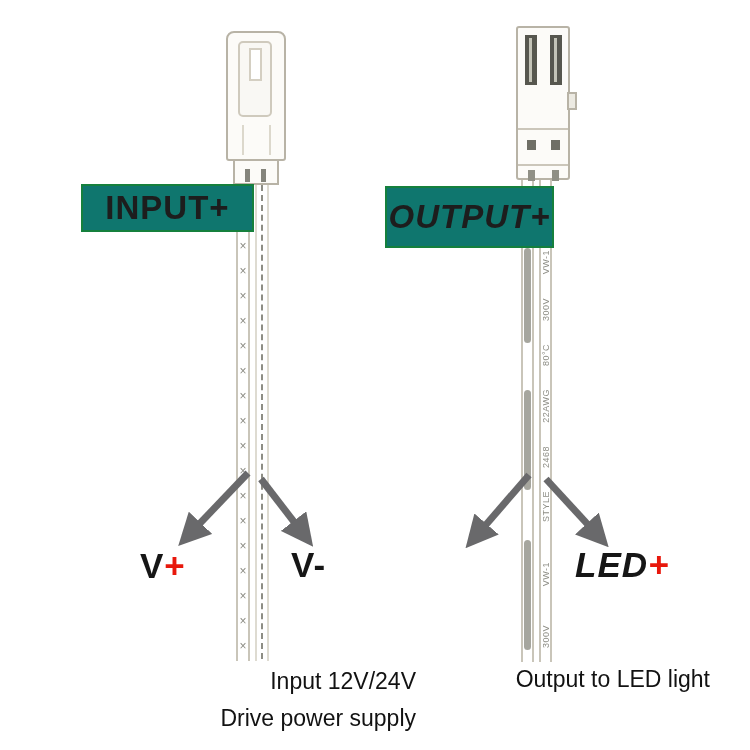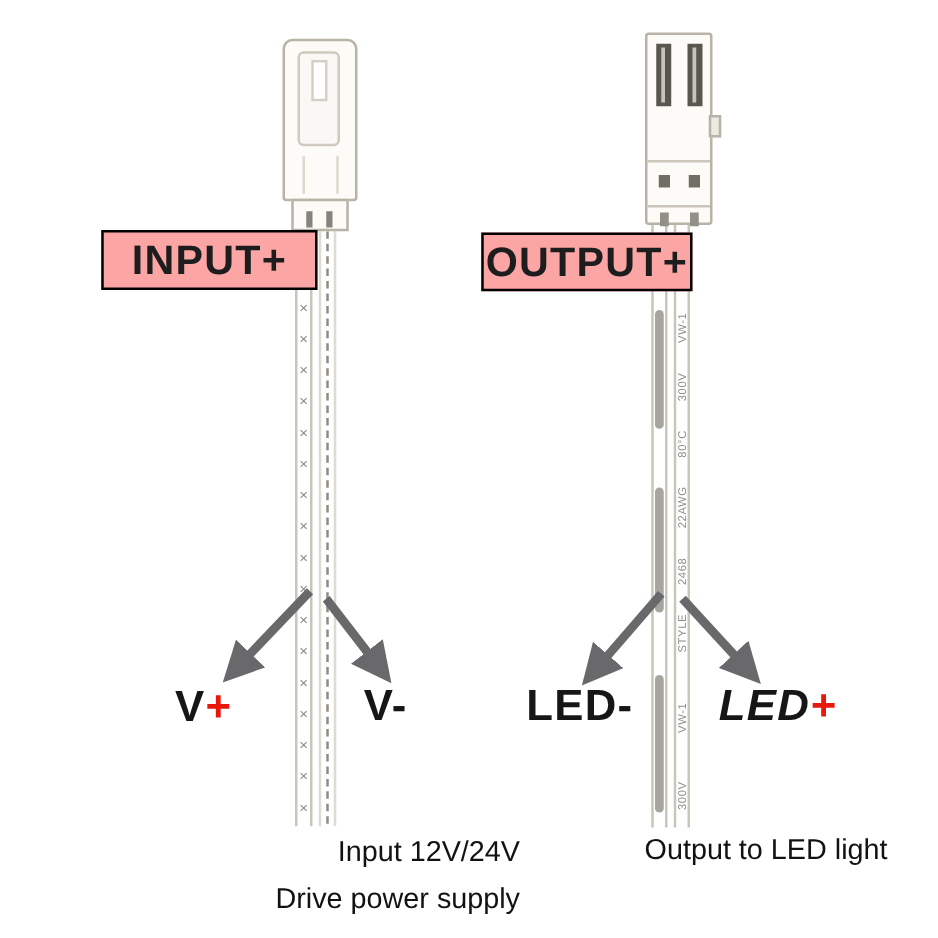--- a/index.html
+++ b/index.html
@@ -10,21 +10,21 @@
   .conn-part{position:absolute;box-sizing:border-box;}
   .strand{position:absolute;background:#ffffff;border-left:2px solid #c9c5b9;border-right:2px solid #c9c5b9;box-sizing:border-box;z-index:1;}
   .strand-light{border-color:#dedbd1;}
   .x-col{position:absolute;display:flex;flex-direction:column;justify-content:space-between;
          align-items:center;font-size:12px;color:#8c8c84;z-index:2;line-height:1;}
   .print-band{position:absolute;width:7px;border-radius:4px;background:#a6a69e;z-index:2;}
   .wire-text{position:absolute;display:flex;flex-direction:column;justify-content:space-between;align-items:center;z-index:2;}
   .wire-text span{writing-mode:vertical-rl;transform:rotate(180deg);font-size:9px;color:#8e8e86;
                   letter-spacing:0.5px;white-space:nowrap;}
   .label-box{position:absolute;display:flex;align-items:center;justify-content:center;
-             background:#fca5a5;border:2px solid #000000;z-index:5;font-size:33px;font-weight:600;
+             background:#0f766e;border:2px solid #15803d;z-index:5;font-size:33px;font-weight:600;
              color:#1d1d1d;letter-spacing:1px;box-sizing:border-box;}
   .arrows{position:absolute;left:0;top:0;z-index:4;pointer-events:none;color:var(--arrow);}
   .terminal{position:absolute;font-size:35px;font-weight:600;color:var(--ink);z-index:6;letter-spacing:1px;}
   .sign-plus{color:var(--red);}
   .sign-minus{color:var(--ink);}
   .caption{position:absolute;font-size:23px;color:#121212;text-align:right;z-index:6;}
 </style>
 </head>
 <body>
 
@@ -97,21 +97,21 @@
     <span>80°C</span>
     <span>22AWG</span>
     <span>2468</span>
     <span>STYLE</span>
   </div>
   <div class="wire-text" style="left:539px;top:562px;width:13px;height:86px;">
     <span>VW-1</span>
     <span>300V</span>
   </div>
 
-  <div class="label-box" style="left:385px;top:186px;width:169px;height:47px;">
+  <div class="label-box" style="left:385px;top:186px;width:169px;height:62px;font-style:italic;">
     <span>OUTPUT+</span>
   </div>
 
   <svg class="arrows" width="750" height="750" viewBox="0 0 750 750">
     <defs>
       <marker id="ah" markerWidth="4.6" markerHeight="4.6" refX="3.4" refY="2.3" orient="auto">
         <path d="M0,0 L4.6,2.3 L0,4.6 Z" fill="currentColor"></path>
       </marker>
     </defs>
     <line x1="248" y1="473" x2="184" y2="540" stroke="currentColor" stroke-width="7" marker-end="url(#ah)"></line>
@@ -119,23 +119,20 @@
     <line x1="529" y1="475" x2="471" y2="542" stroke="currentColor" stroke-width="7" marker-end="url(#ah)"></line>
     <line x1="546" y1="479" x2="603" y2="541" stroke="currentColor" stroke-width="7" marker-end="url(#ah)"></line>
   </svg>
 
   <div class="terminal" style="left:140px;top:546px;">
     <span>V</span><span class="sign-plus">+</span>
   </div>
   <div class="terminal" style="left:291px;top:545px;">
     <span>V</span><span class="sign-minus">-</span>
   </div>
-  <div class="terminal" style="left:421px;top:545px;">
-    <span>LED</span><span class="sign-minus">-</span>
-  </div>
   <div class="terminal" style="left:575px;top:545px;font-style:italic;">
     <span>LED</span><span class="sign-plus">+</span>
   </div>
 
   <div class="caption" style="left:90px;top:668px;width:326px;">Input 12V/24V</div>
   <div class="caption" style="left:90px;top:705px;width:326px;">Drive power supply</div>
   <div class="caption" style="left:398px;top:666px;width:312px;">Output to LED light</div>
 
 </div>
 

